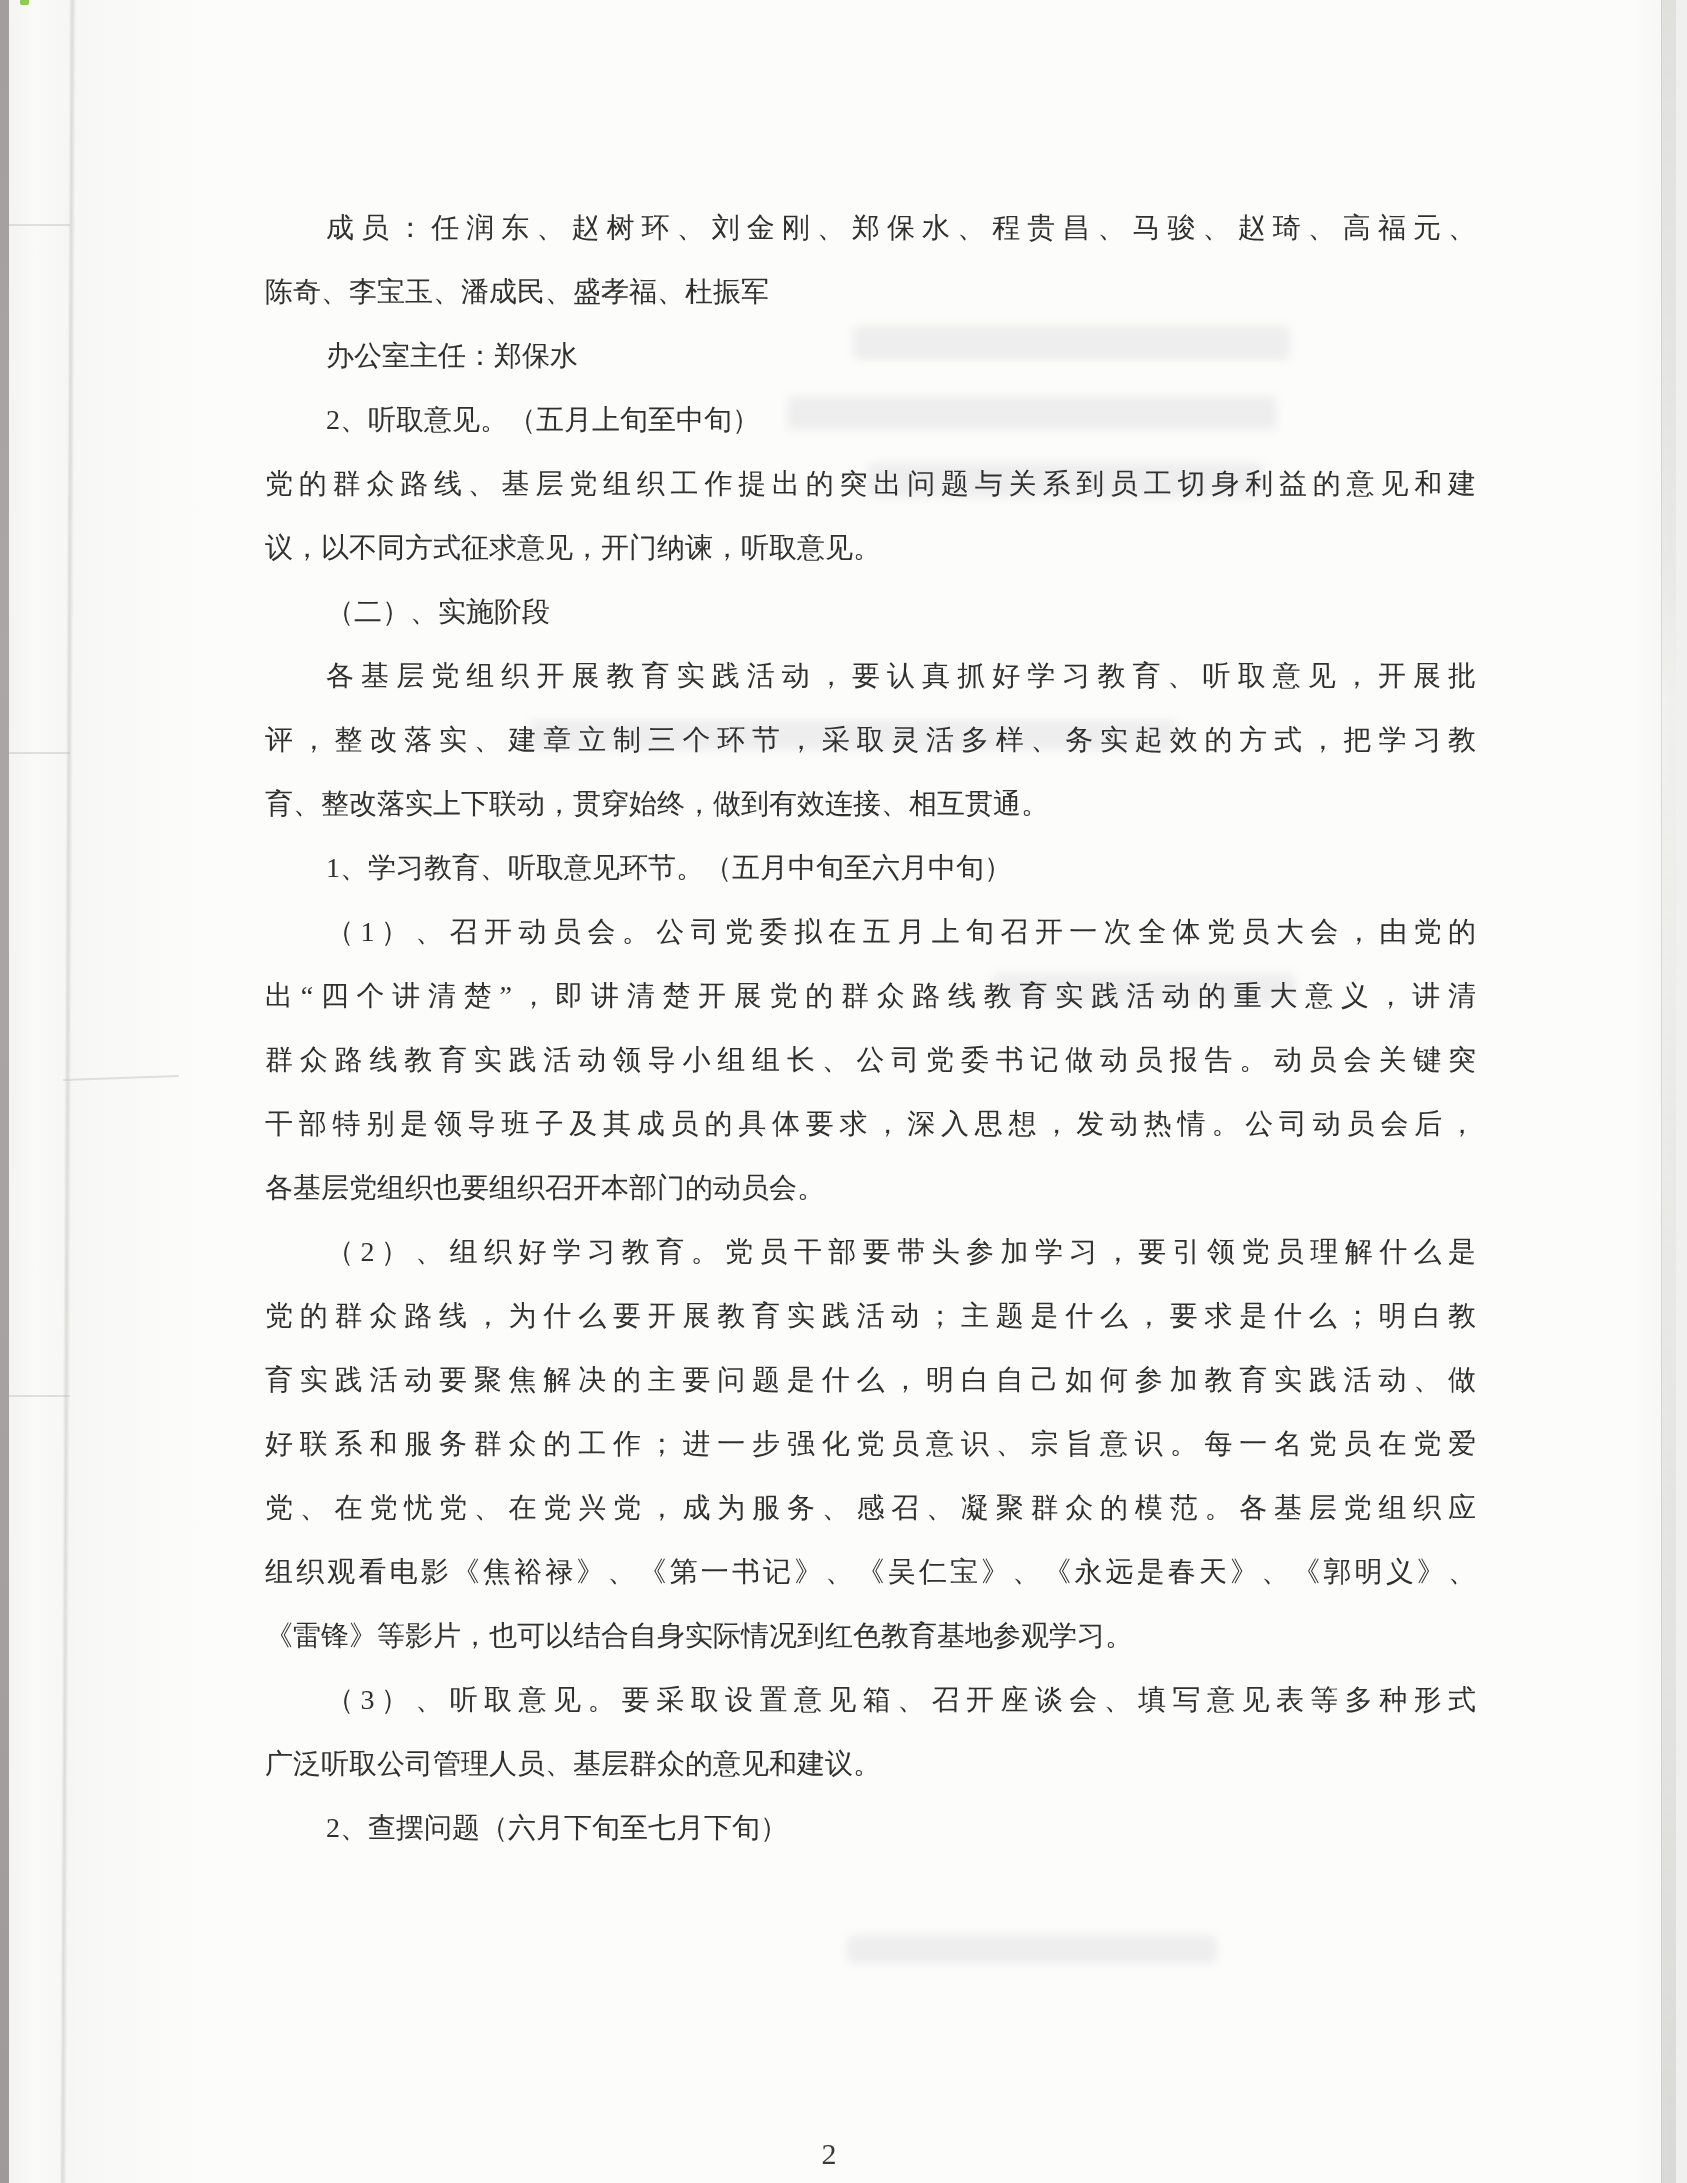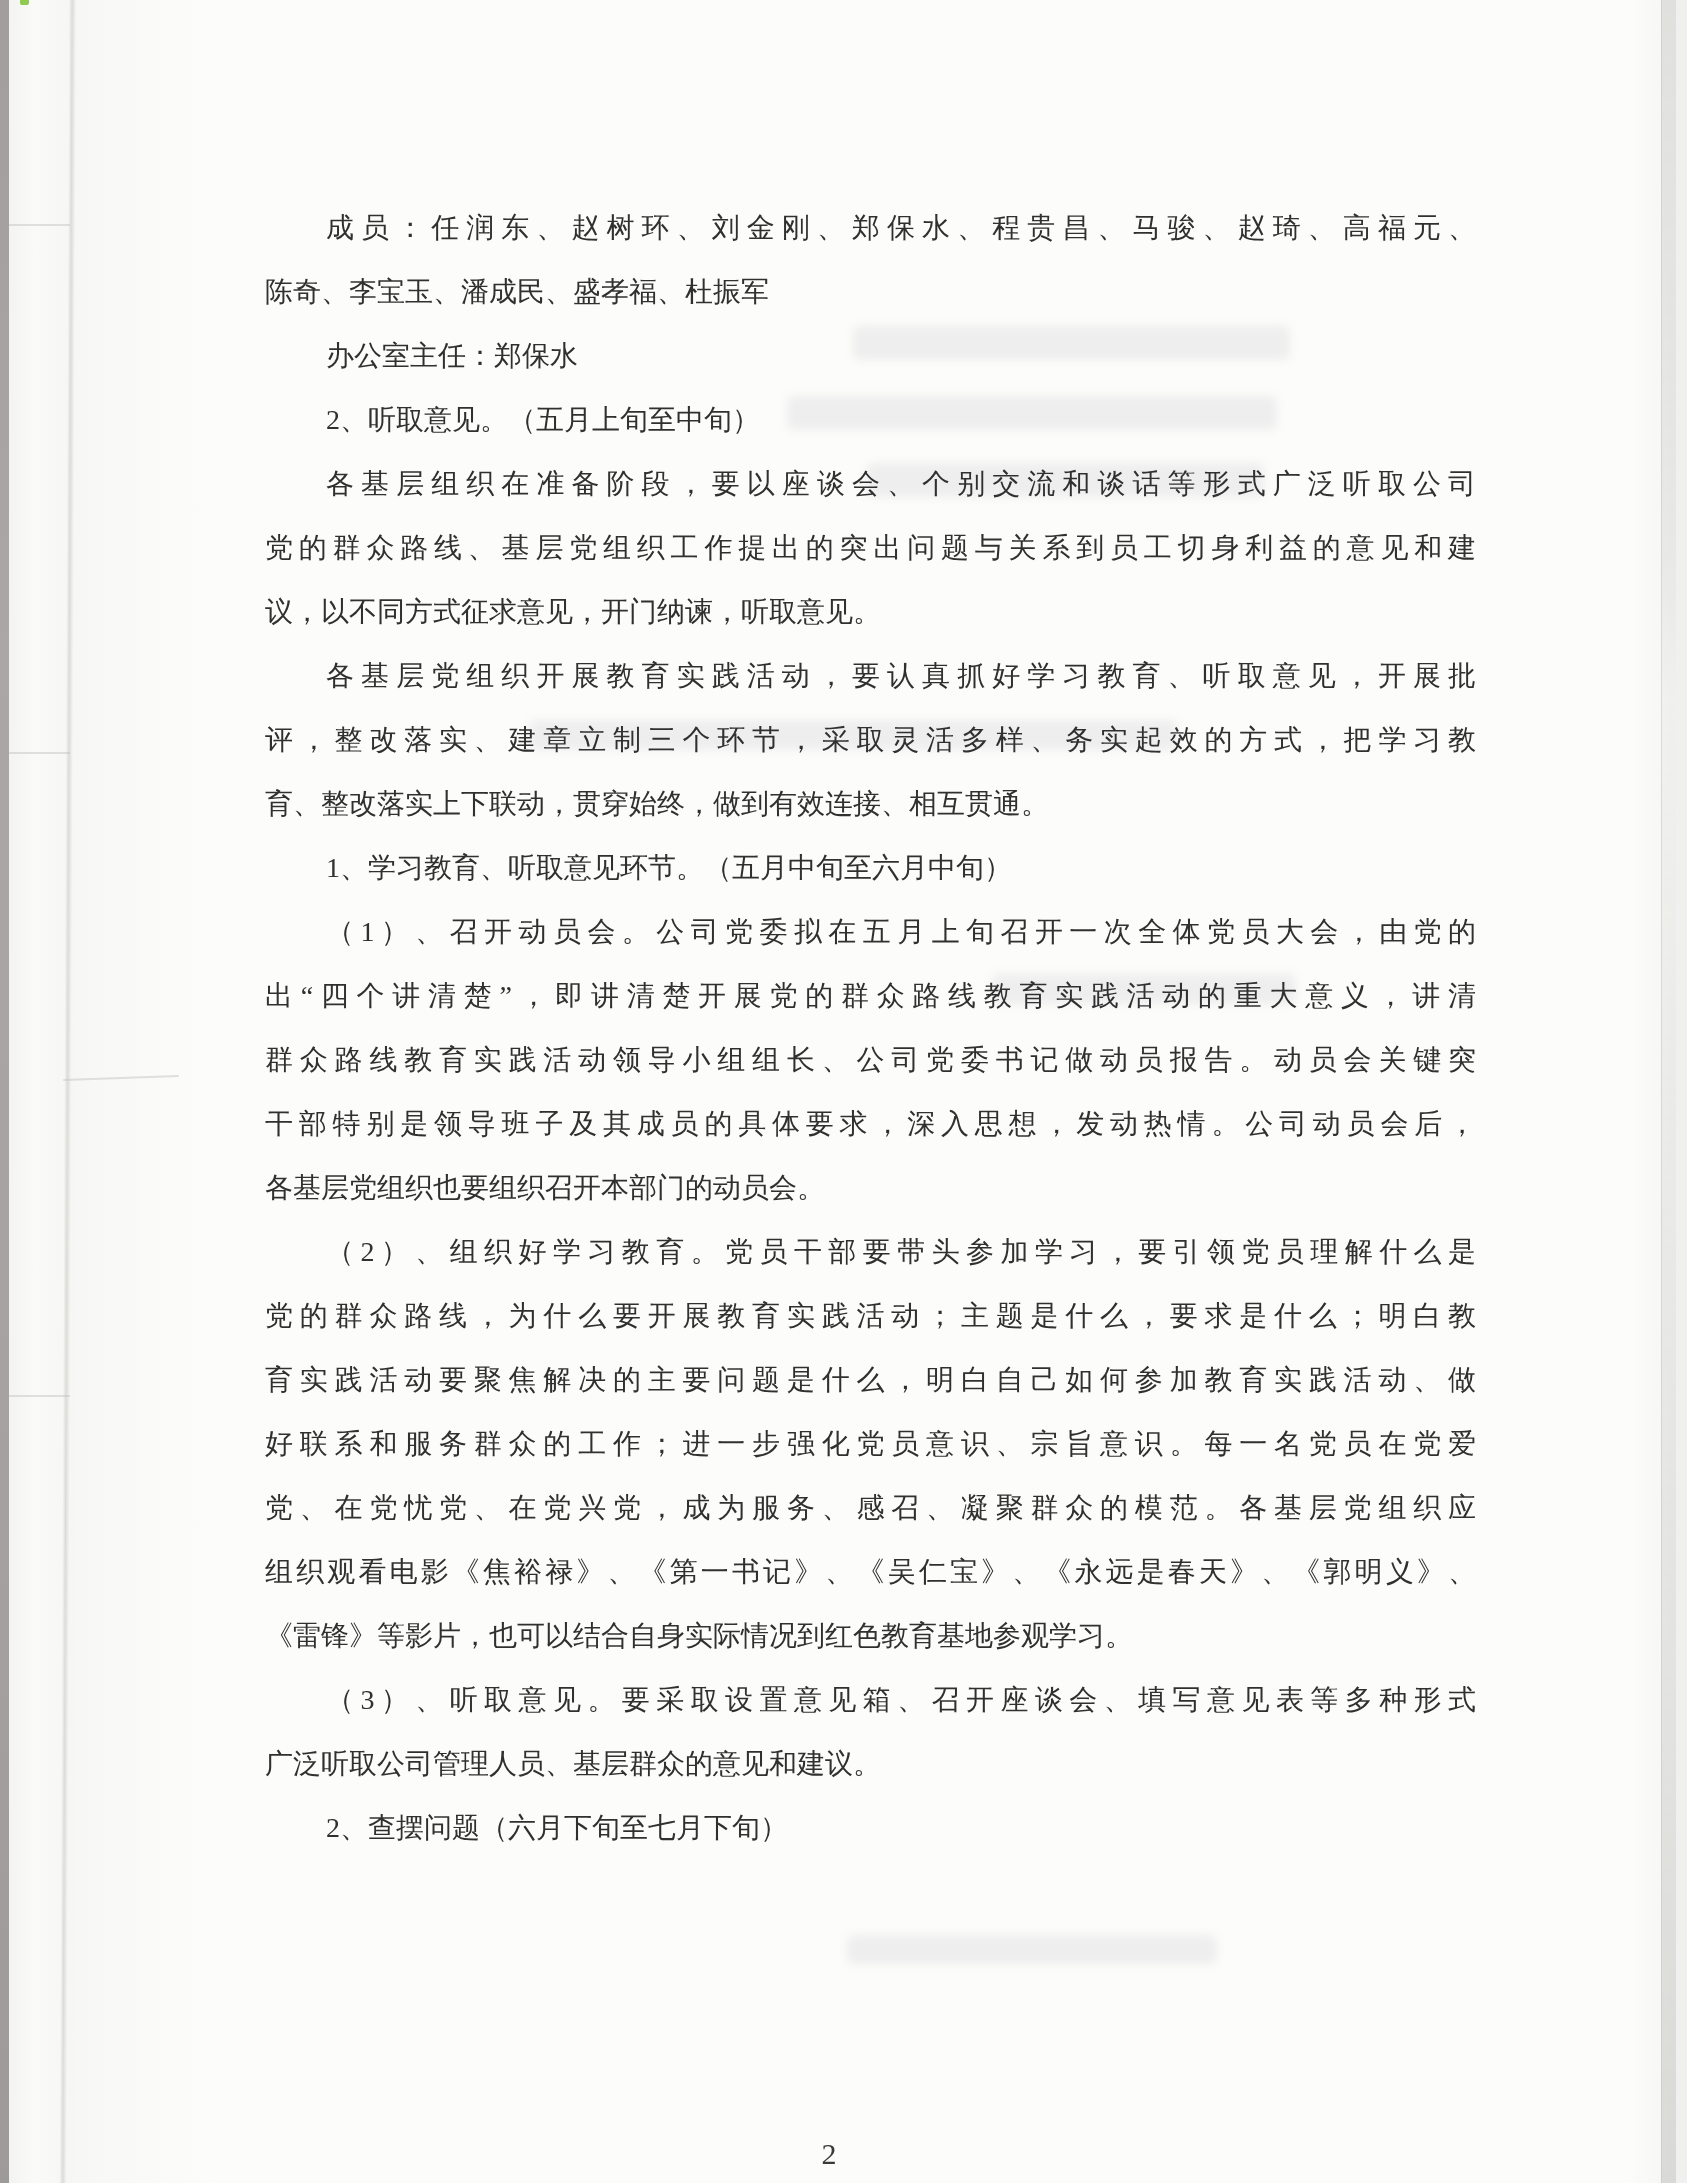--- a/index.html
+++ b/index.html
@@ -102,23 +102,23 @@
 <div class="smudge s3"></div>
 <div class="smudge s4"></div>
 <div class="smudge s5"></div>
 <div class="smudge s6"></div>
 
 <div class="text-block">
   <div class="line indent fill">成员：任润东、赵树环、刘金刚、郑保水、程贵昌、马骏、赵琦、高福元、</div>
   <div class="line">陈奇、李宝玉、潘成民、盛孝福、杜振军</div>
   <div class="line indent">办公室主任：郑保水</div>
   <div class="line indent">2、听取意见。（五月上旬至中旬）</div>
-  <div class="line indent fill">各基层组织在准备阶段，要以座谈会、个别交流和谈话等形式广泛听取公司</div>
   <div class="line fill">党的群众路线、基层党组织工作提出的突出问题与关系到员工切身利益的意见和建</div>
   <div class="line">议，以不同方式征求意见，开门纳谏，听取意见。</div>
+  <div class="line indent">（二）、实施阶段</div>
   <div class="line indent fill">各基层党组织开展教育实践活动，要认真抓好学习教育、听取意见，开展批</div>
   <div class="line fill">评，整改落实、建章立制三个环节，采取灵活多样、务实起效的方式，把学习教</div>
   <div class="line">育、整改落实上下联动，贯穿始终，做到有效连接、相互贯通。</div>
   <div class="line indent">1、学习教育、听取意见环节。（五月中旬至六月中旬）</div>
   <div class="line indent fill">（1）、召开动员会。公司党委拟在五月上旬召开一次全体党员大会，由党的</div>
   <div class="line fill">出“四个讲清楚”，即讲清楚开展党的群众路线教育实践活动的重大意义，讲清</div>
   <div class="line fill">群众路线教育实践活动领导小组组长、公司党委书记做动员报告。动员会关键突</div>
   <div class="line fill">干部特别是领导班子及其成员的具体要求，深入思想，发动热情。公司动员会后，</div>
   <div class="line">各基层党组织也要组织召开本部门的动员会。</div>
   <div class="line indent fill">（2）、组织好学习教育。党员干部要带头参加学习，要引领党员理解什么是</div>

